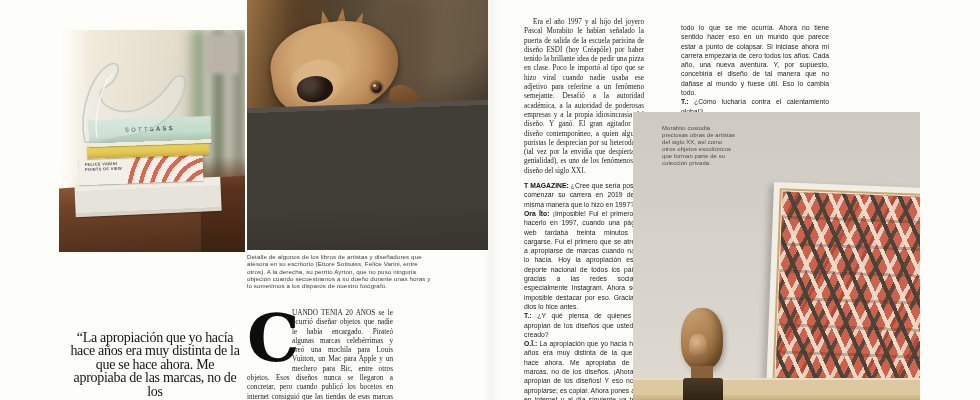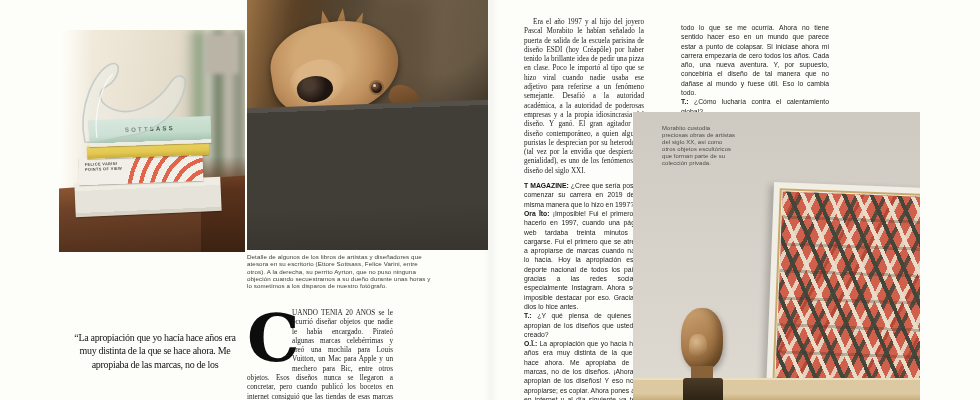--- a/index.html
+++ b/index.html
@@ -71,21 +71,21 @@
   .dg-ear{left:122px;top:70px;width:30px;height:22px;border-radius:50% 50% 60% 40%;transform:rotate(24deg);
     background:linear-gradient(140deg,#8a6038,#5f3f20);}
 
   
   .caption{color:var(--c-caption_text,#3c3b38);font-size:6.2px;line-height:7.3px;letter-spacing:.1px;}
   .cap-dog{left:247px;top:253px;width:190px;}
   .cap-interior{left:29px;top:13px;width:74px;font-size:5.9px;line-height:7.1px;color:#4a4a44;}
 
   
   .pull-quote{left:68px;top:331px;width:174px;height:69px;overflow:hidden;text-align:center;
-    font-family:"Liberation Serif",serif;font-size:10px;line-height:13.4px;letter-spacing:-0.3px;
+    font-family:"Liberation Serif",serif;font-size:14px;line-height:13.4px;letter-spacing:-0.3px;
     color:#141414;}
 
   
   .serif-col{font-family:"Liberation Serif",serif;font-size:7.2px;line-height:9.3px;
     text-align:justify;color:var(--c-text,#1c1c1c);}
   .sans-col{font-family:"Liberation Sans",sans-serif;font-size:6.8px;line-height:9.3px;
     text-align:justify;color:#242422;}
   .col2{left:247px;top:309px;width:146px;height:91px;overflow:hidden;}
   .dropcap{float:left;width:40px;height:54px;margin:3px 5px 0 0;
     font-family:"DejaVu Serif",serif;font-weight:bold;font-size:66px;line-height:52px;color:#0d0d0d;}

